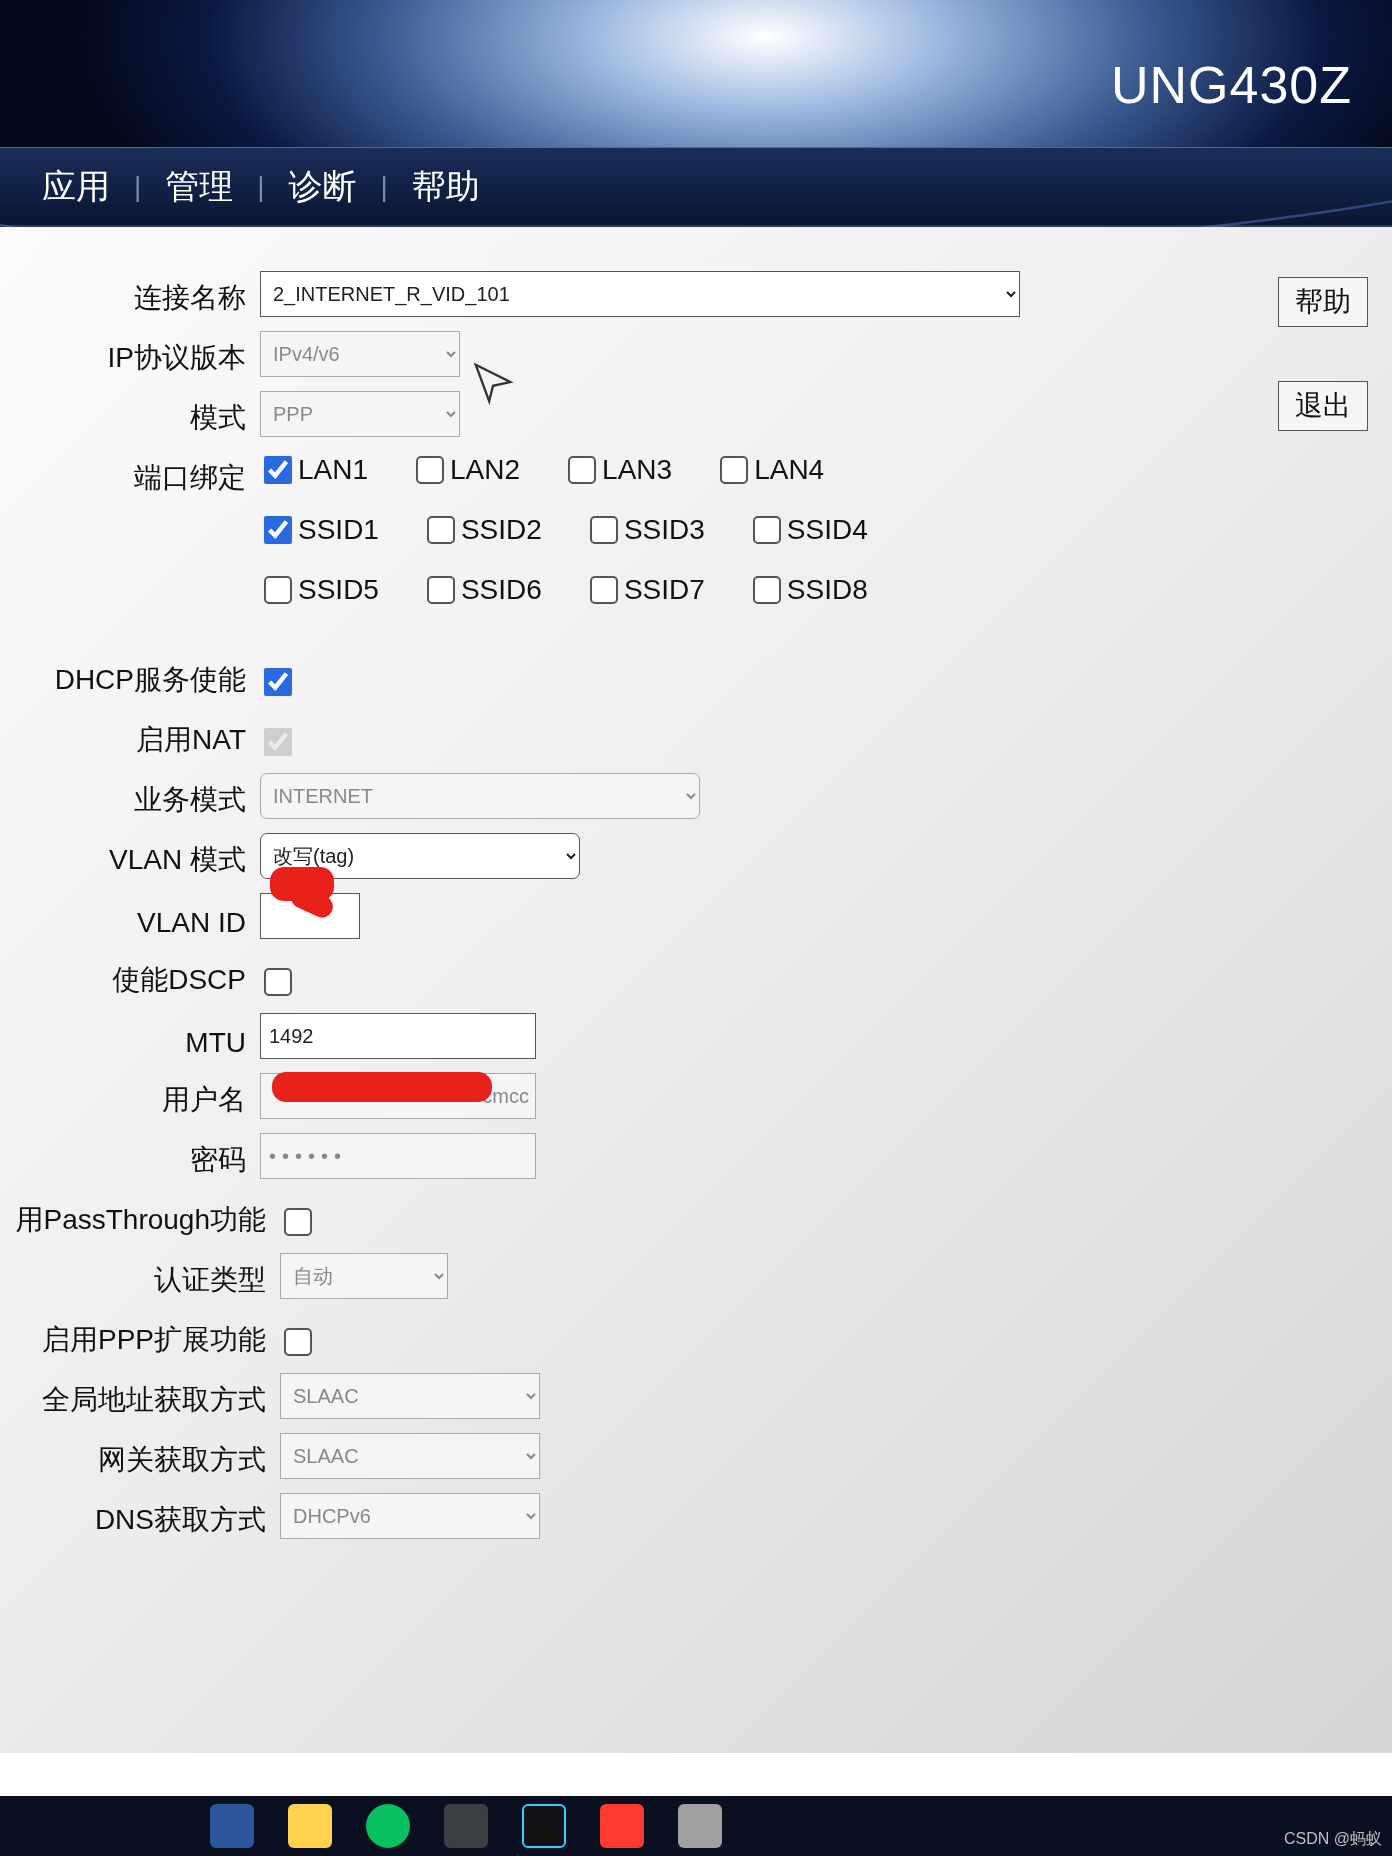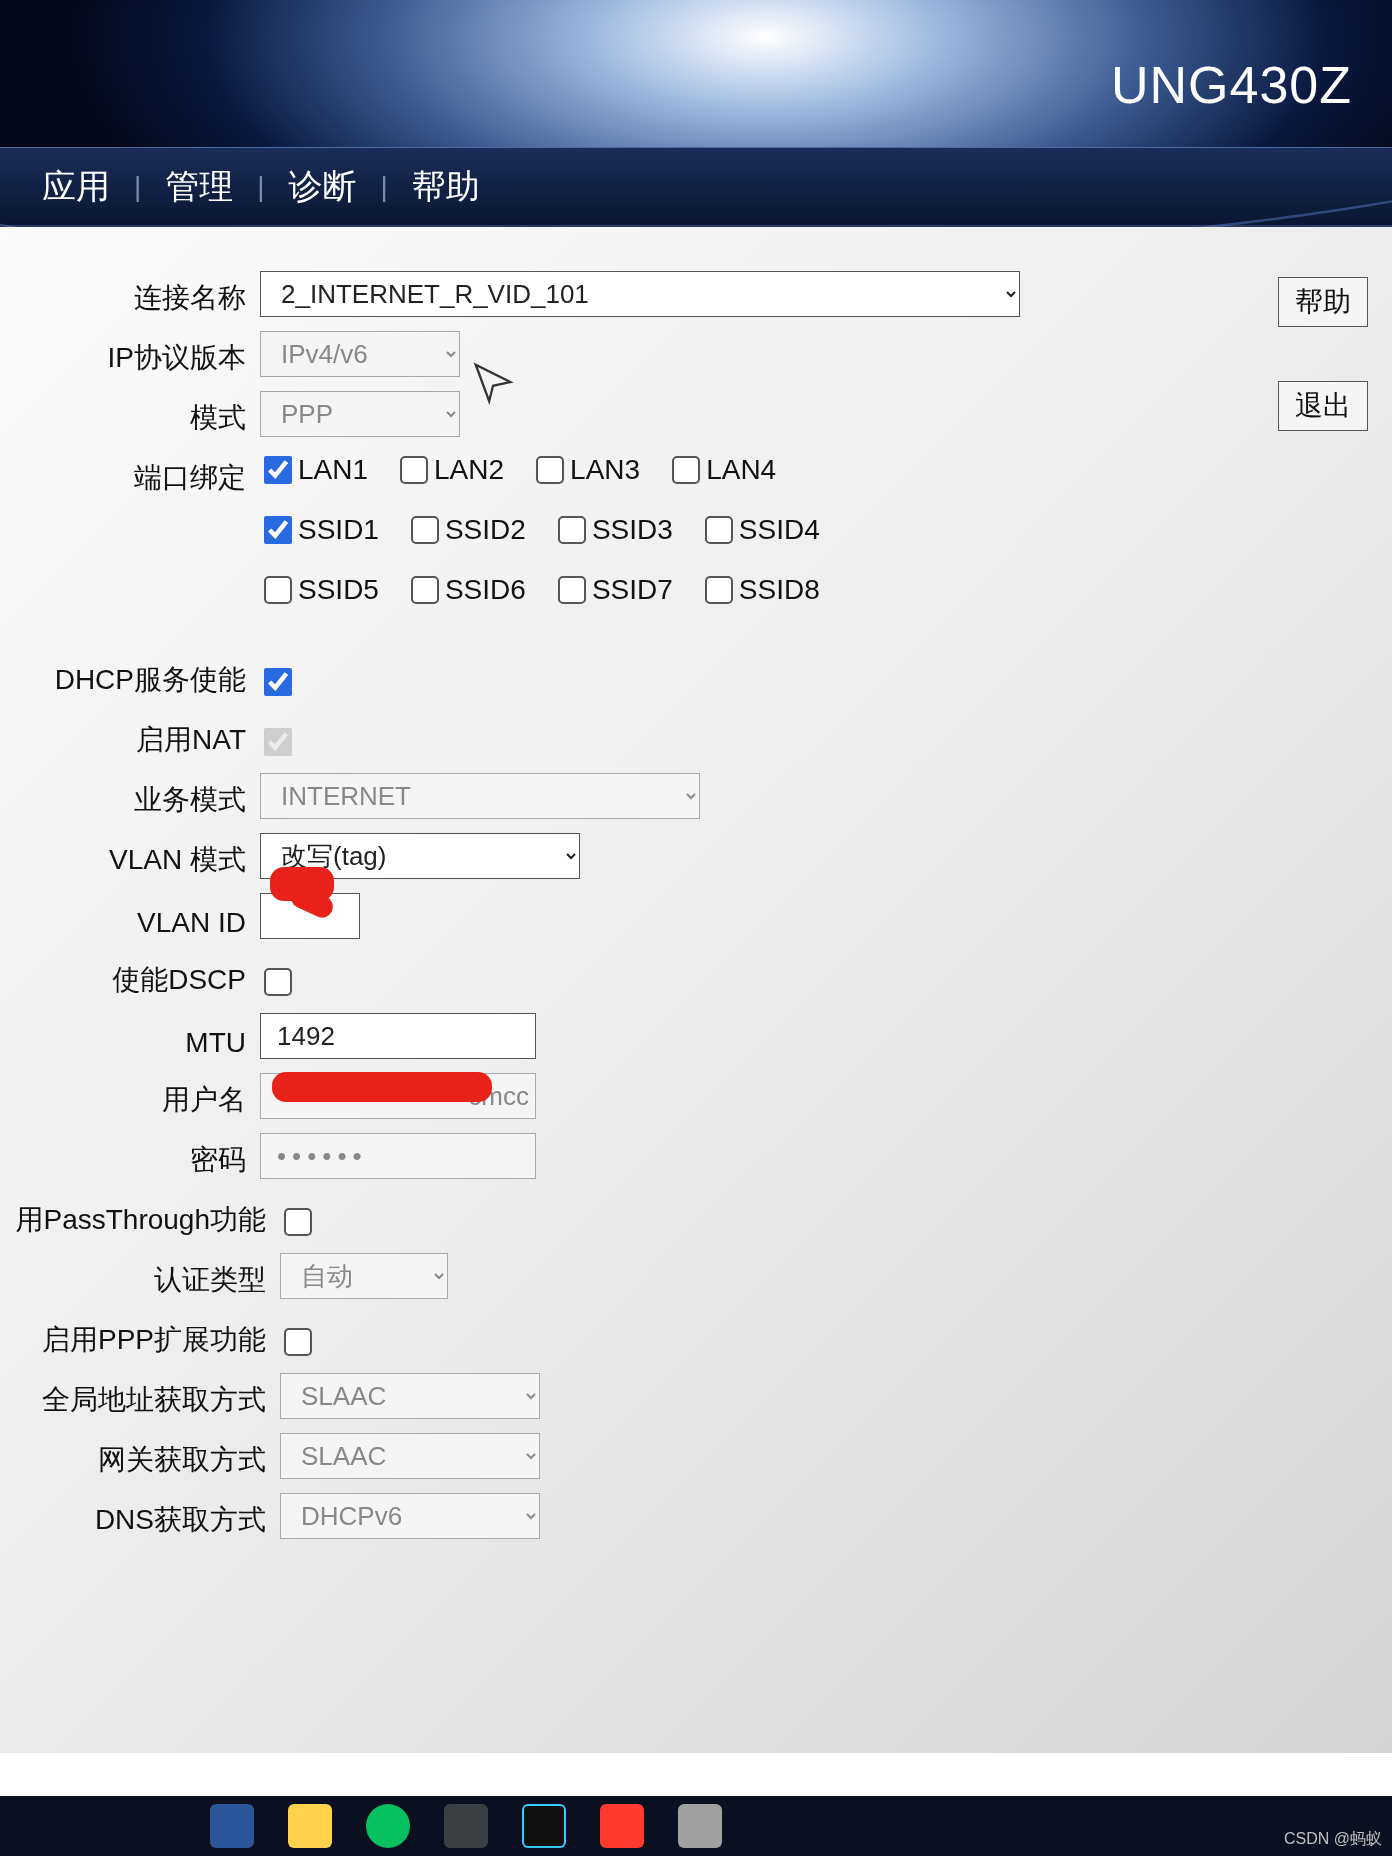--- a/index.html
+++ b/index.html
@@ -40,36 +40,36 @@
 
   .content {
     position:relative; padding:30px 0 0 0;
     background:linear-gradient(135deg, #fbfbfb 0%, #eeeeee 45%, #d5d5d5 100%);
     height:calc(1856px - 190px - 80px - 60px);
     font-size:28px; color:#111;
   }
   .row { display:flex; align-items:flex-end; height:60px; }
   .lbl { width:260px; text-align:right; padding-right:14px; }
   select, input[type=text], input[type=password] {
-    font-size:26px; padding:4px 16px;
+    font-size:20px; padding:4px 8px;
     border:1px solid #555; background:#fff;
     height:46px;
     color:#222;
   }
   select.gray, input.gray { color:#888; background:#f5f5f5; border-color:#aaa; }
   input.txt { width:276px; }
   select.wide { width:760px; }
   select.med { width:200px; }
-  select.med2 { width:320px; }
+  select.med2 { width:320px;border-radius:7px; }
   select.med3 { width:260px; }
   select.small { width:110px; }
   select.sl { width:168px;font-family:Liberation Serif, serif; }
   .chk { width:28px; height:28px; accent-color:#2a6ae0; vertical-align:middle; margin-right:6px;}
   .chk-empty { appearance:none; width:28px; height:28px; border:2px solid #555; border-radius:5px; background:#fff; vertical-align:middle; margin-right:6px;}
-  .ports { display:flex; flex-wrap:wrap; gap:8px 28px; padding-left:260px; width:800px;}
+  .ports { display:flex; flex-wrap:wrap; gap:8px 44px; padding-left:260px; width:800px;}
   .port { display:flex; align-items:center; font-size:28px; }
   .sidebar {
     position:absolute; right:24px; top:50px;
     display:flex; flex-direction:column; gap:54px;
   }
   .sbtn {
     width:90px; height:50px; border:1px solid #555; background:#f5f5f5;
     font-size:28px; display:flex; align-items:center; justify-content:center;
   }
   .redact1 {

